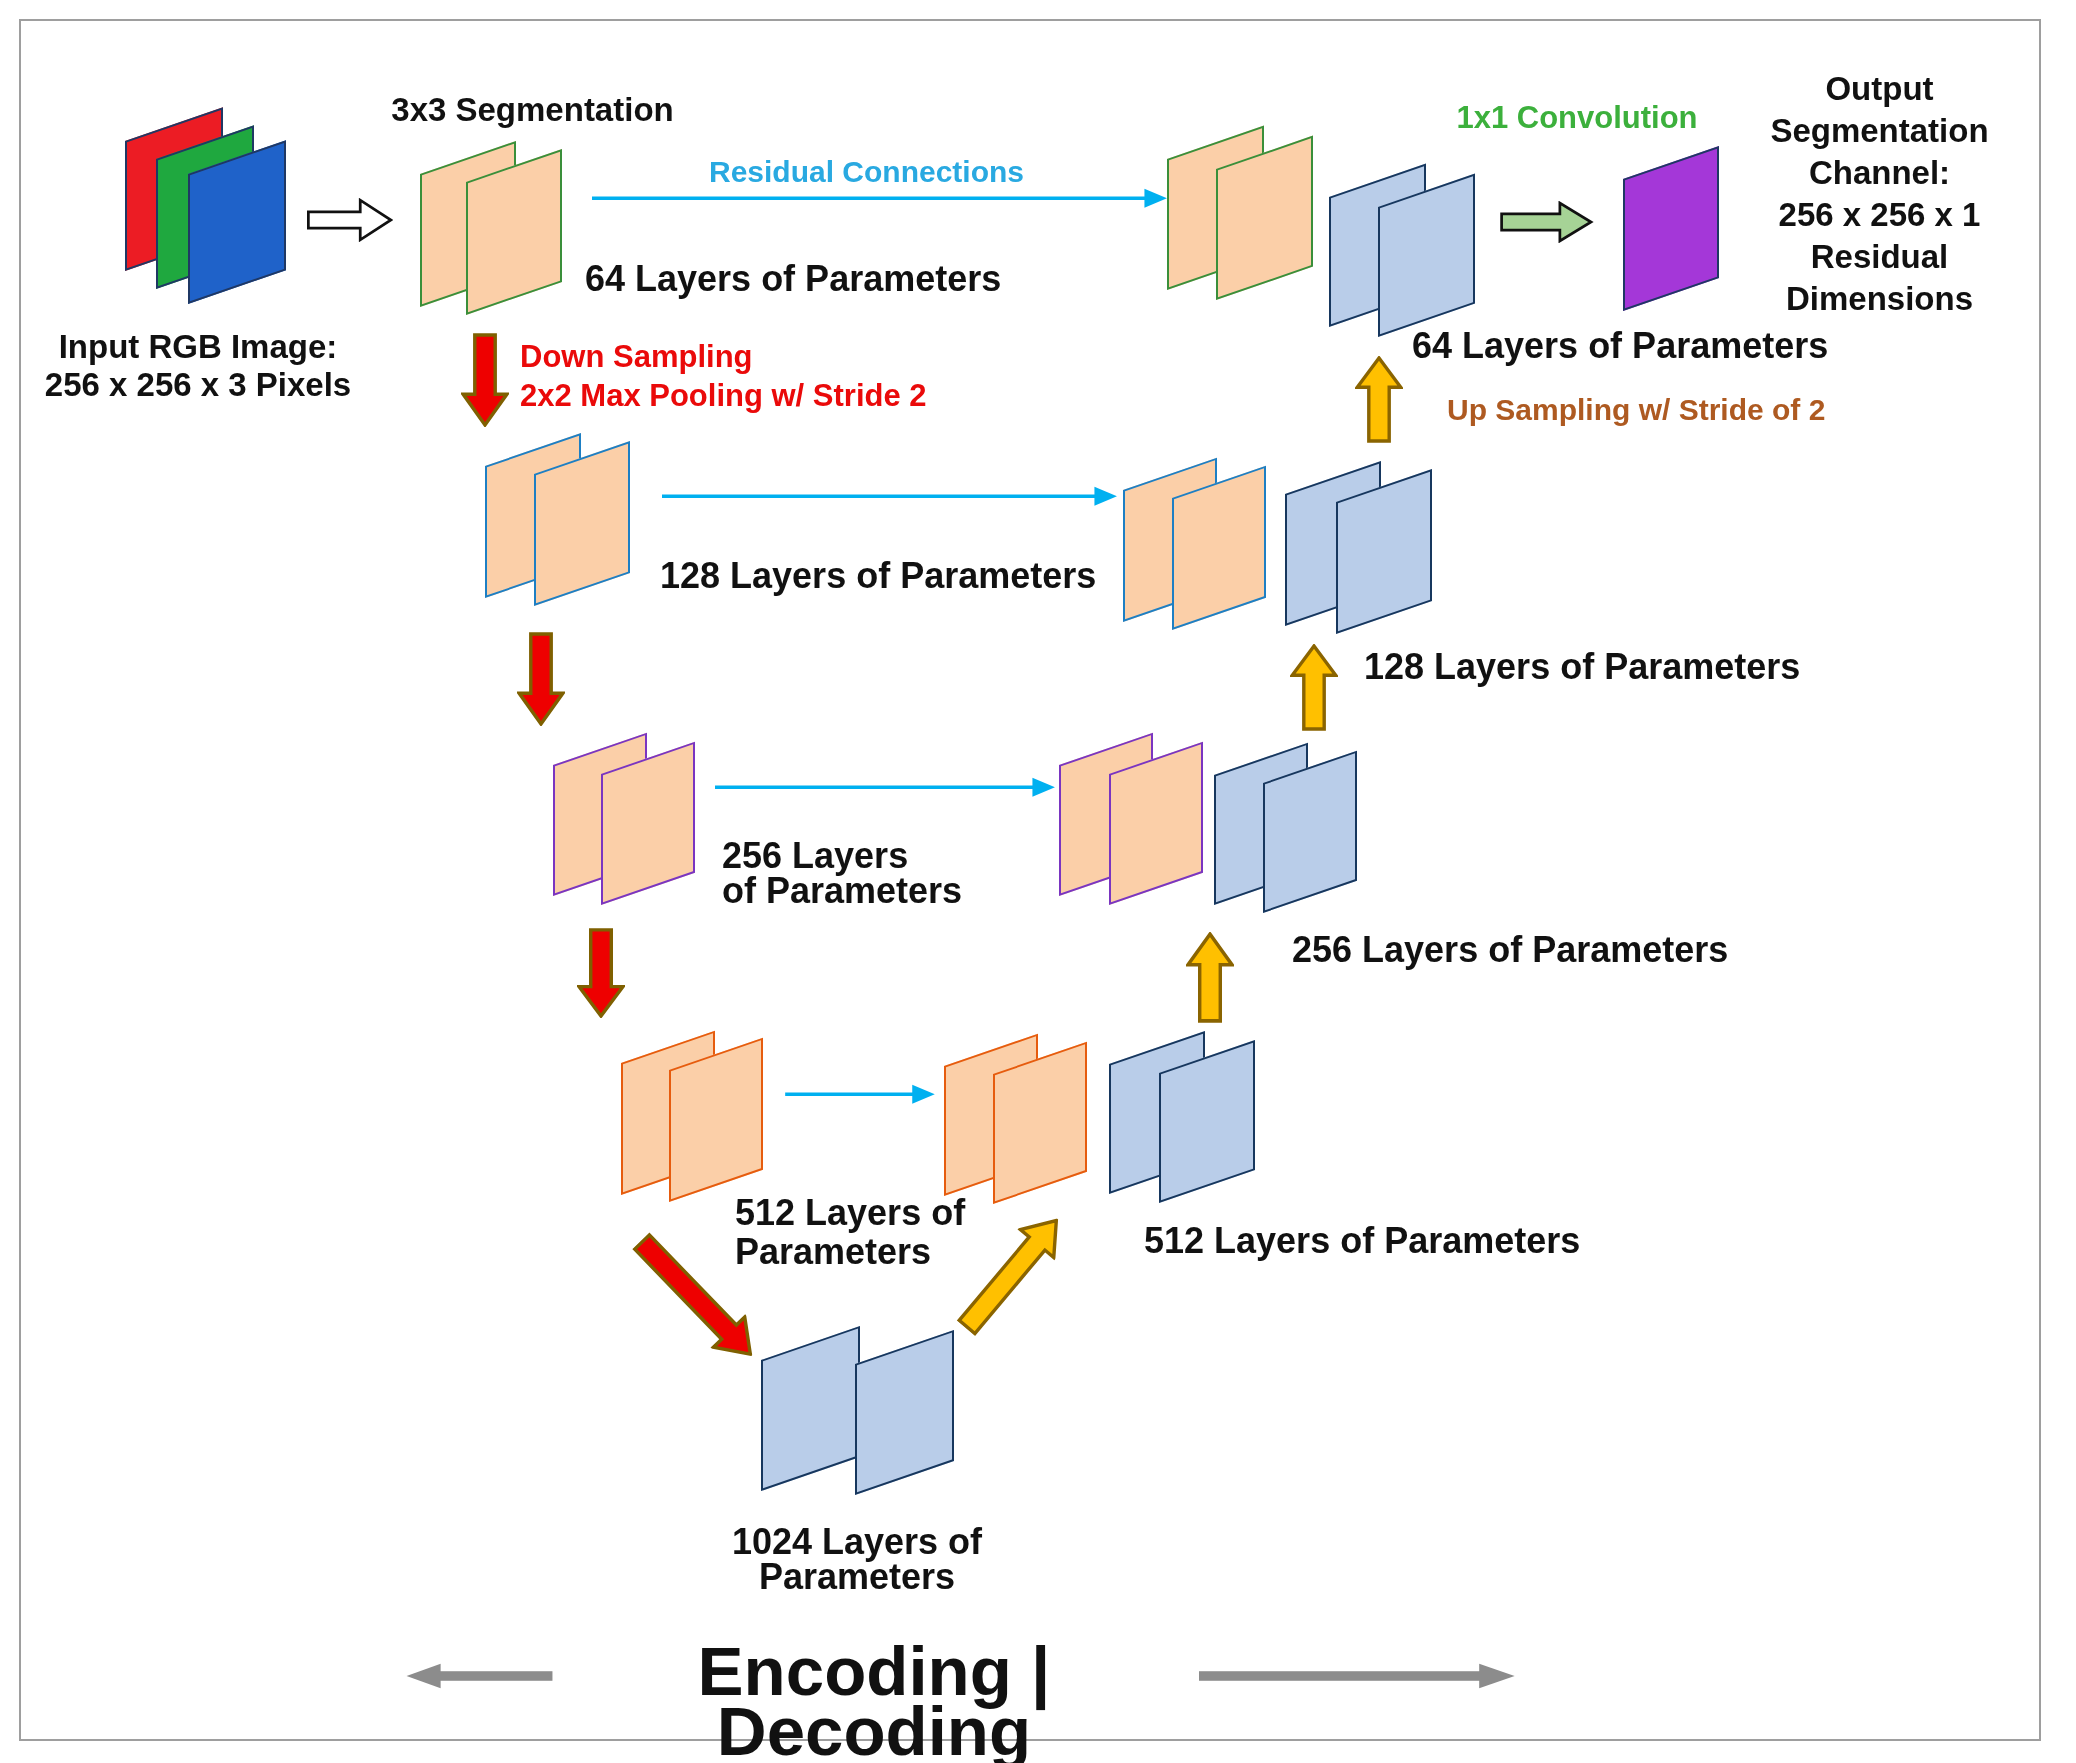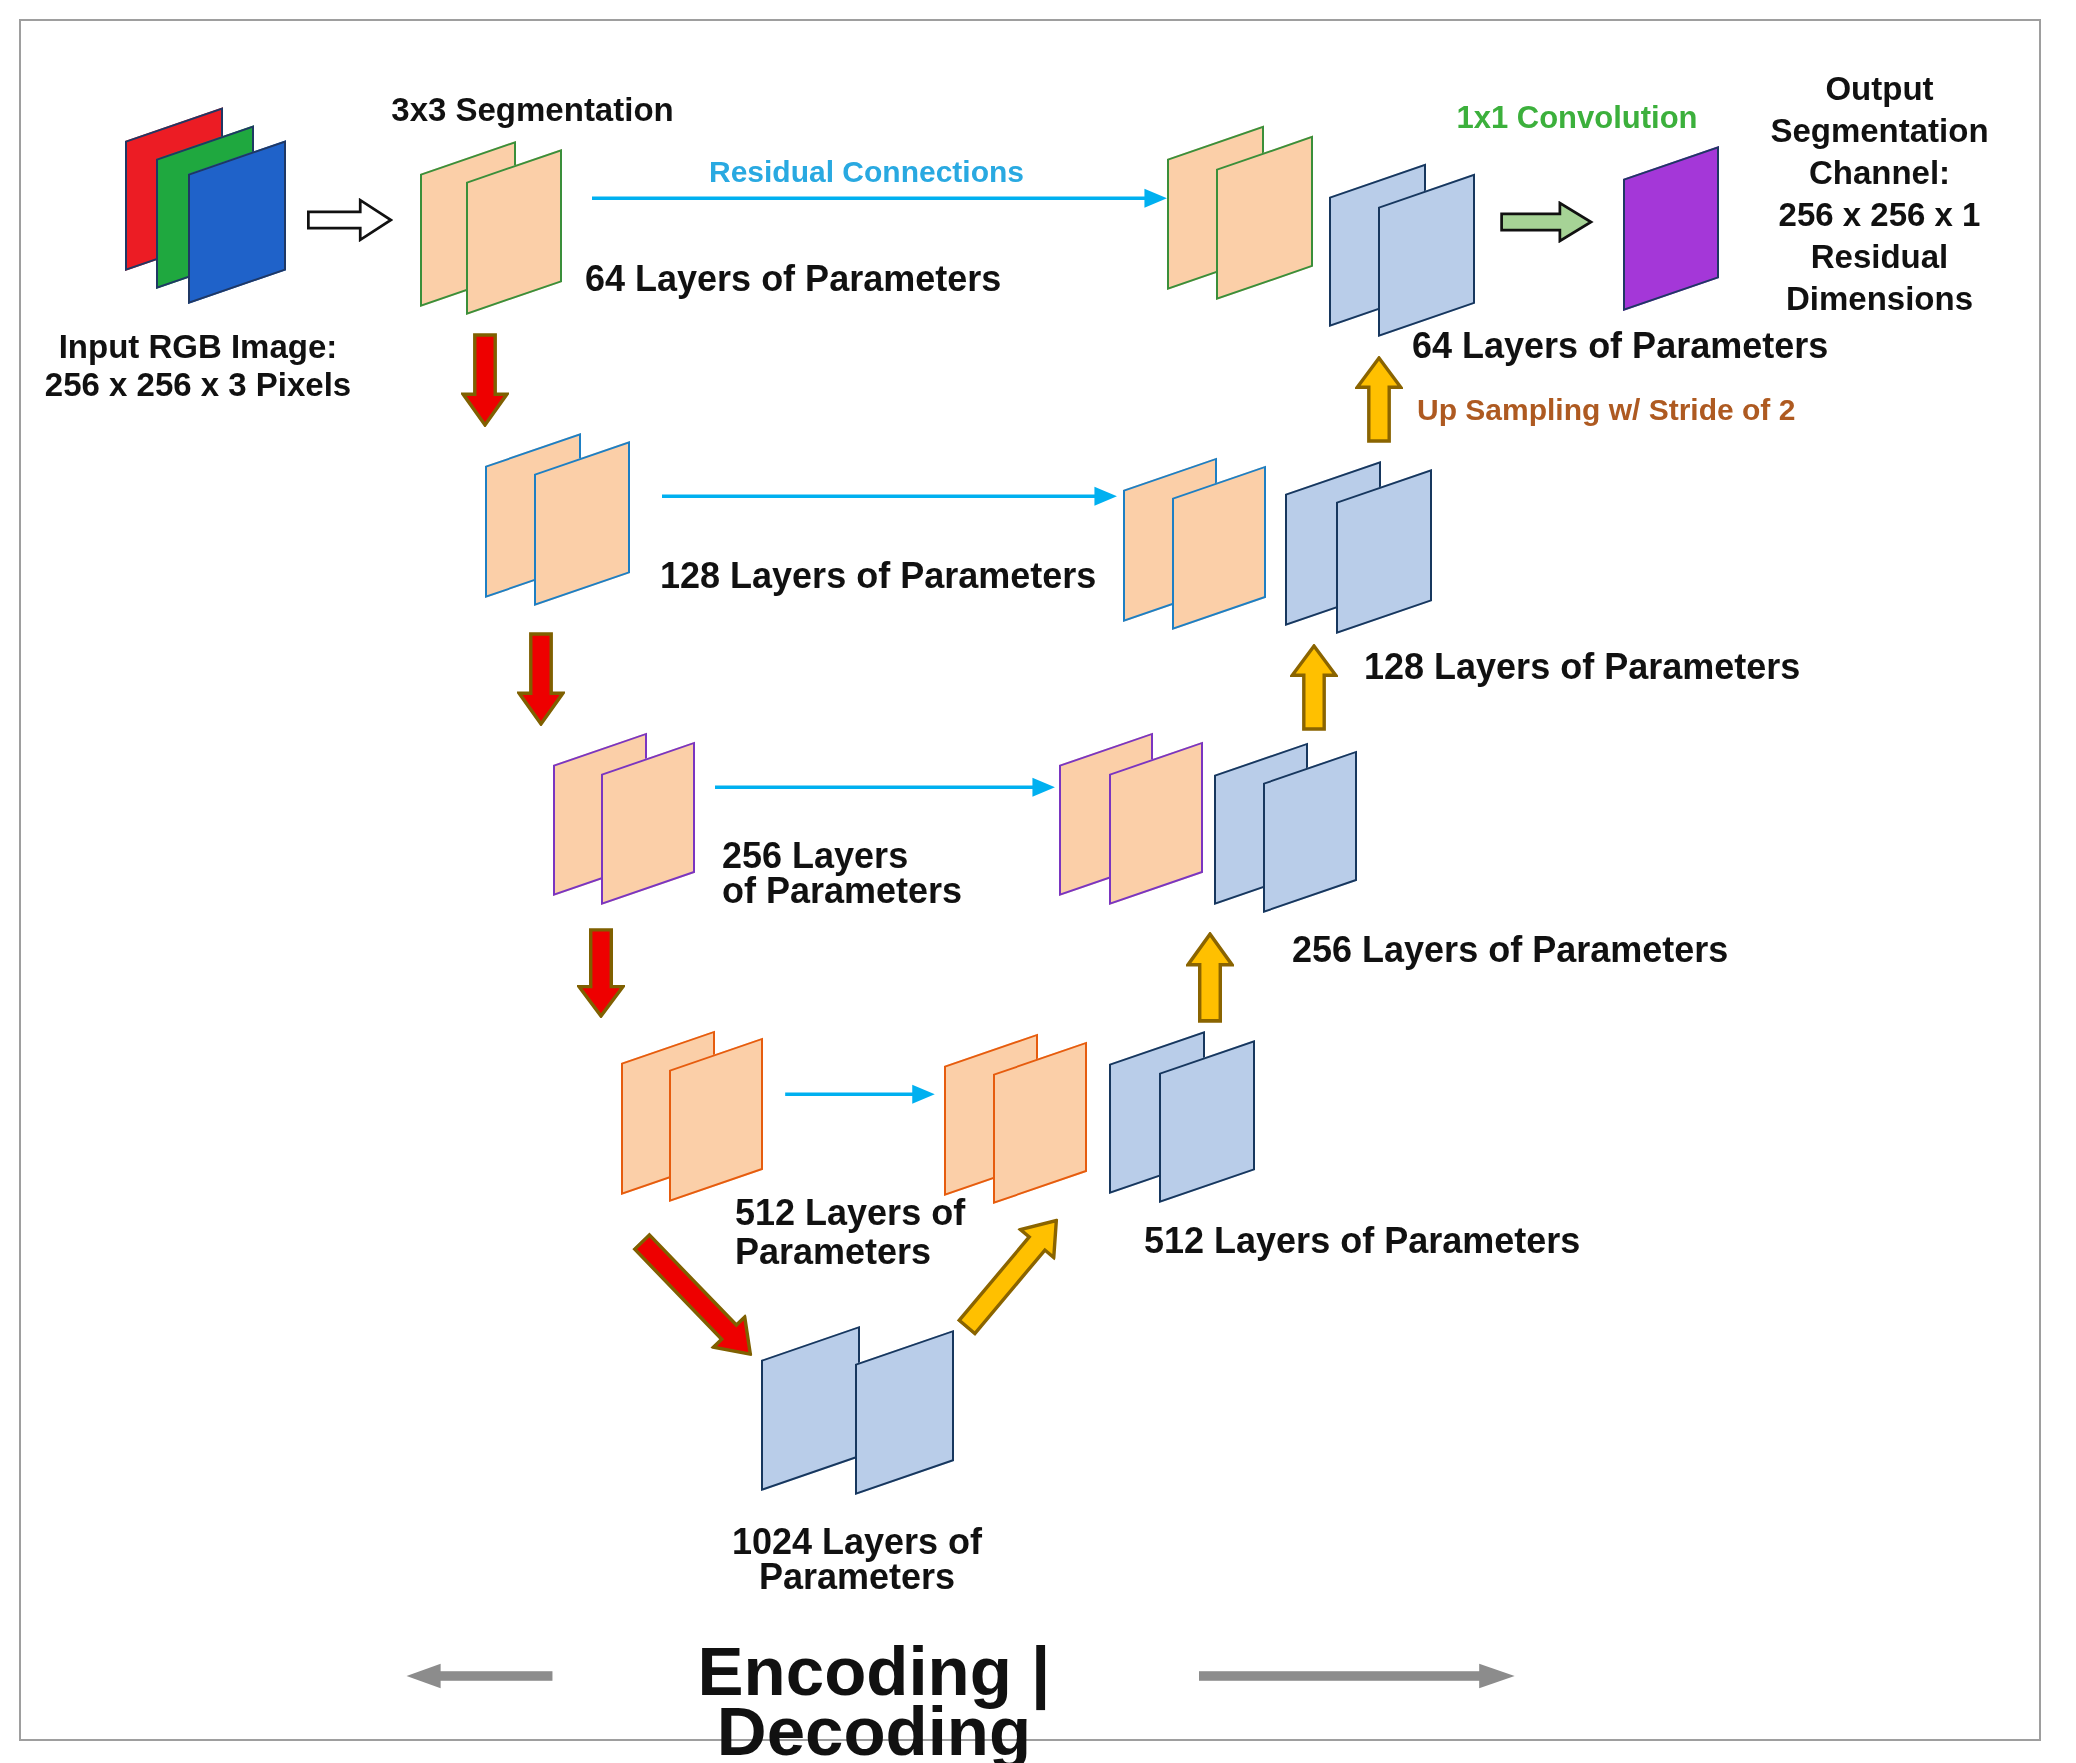--- a/index.html
+++ b/index.html
@@ -21,21 +21,21 @@
   .f-red{background:var(--rgb_red);border-color:var(--rgb_border);}
   .f-grn{background:var(--rgb_green);border-color:var(--rgb_border);}
   .f-blu{background:var(--rgb_blue);border-color:var(--rgb_border);}
   
   .txt{position:absolute;color:#111;font-size:36px;line-height:35px;white-space:nowrap;font-weight:bold;}
   .bold{font-weight:bold;}
   .center{text-align:center;white-space:normal;}
   .t-red{color:var(--text_red);}
   .t-blue{color:var(--text_blue);}
   .t-green{color:var(--text_green);}
-  .t-brown{color:var(--text_brown);}
+  .t-brown{color:var(--text_brown);margin-left:30px;}
   .big{font-size:33px;line-height:38px;}
   .footer{font-size:69px;line-height:60px;}
   
   .arr-white polygon{fill:#ffffff;stroke:#111;stroke-width:4;}
   .arr-green polygon{fill:var(--green_arrow_fill);stroke:#111;stroke-width:4;}
   .arr-red polygon{fill:var(--red_arrow);stroke:var(--red_arrow_border);stroke-width:5;}
   .arr-yellow polygon{fill:var(--yellow_arrow);stroke:var(--yellow_arrow_border);stroke-width:5;}
   .arr-cyan line{stroke:var(--cyan);stroke-width:5;}
   .arr-cyan polygon{fill:var(--cyan);}
   .arr-gray rect,.arr-gray polygon{fill:var(--gray_arrow);}
@@ -150,20 +150,24 @@
 
   <div class="txt bold big center" style="left:20.5px;top:328px;width:355px">
     <span style="display:block">Input RGB Image:</span>
     <span style="display:block">256 x 256 x 3 Pixels</span>
   </div>
 
   <div class="txt bold t-blue center" style="left:696px;top:154px;width:341px;font-size:30px">Residual Connections</div>
 
   <div class="txt" style="left:585px;top:261px">64 Layers of Parameters</div>
 
+  <div class="txt bold t-red" style="left:520px;top:337px;font-size:31px;line-height:39px">
+    <span style="display:block">Down Sampling</span>
+    <span style="display:block">2x2 Max Pooling w/ Stride 2</span>
+  </div>
 
   <div class="txt bold t-green center" style="left:1427px;top:100px;width:300px;font-size:31px">1x1 Convolution</div>
 
   <div class="txt bold center" style="left:1743px;top:68px;width:273px;font-size:33px;line-height:42px">
     <span style="display:block">Output</span>
     <span style="display:block">Segmentation</span>
     <span style="display:block">Channel:</span>
     <span style="display:block">256 x 256 x 1</span>
     <span style="display:block">Residual</span>
     <span style="display:block">Dimensions</span>

